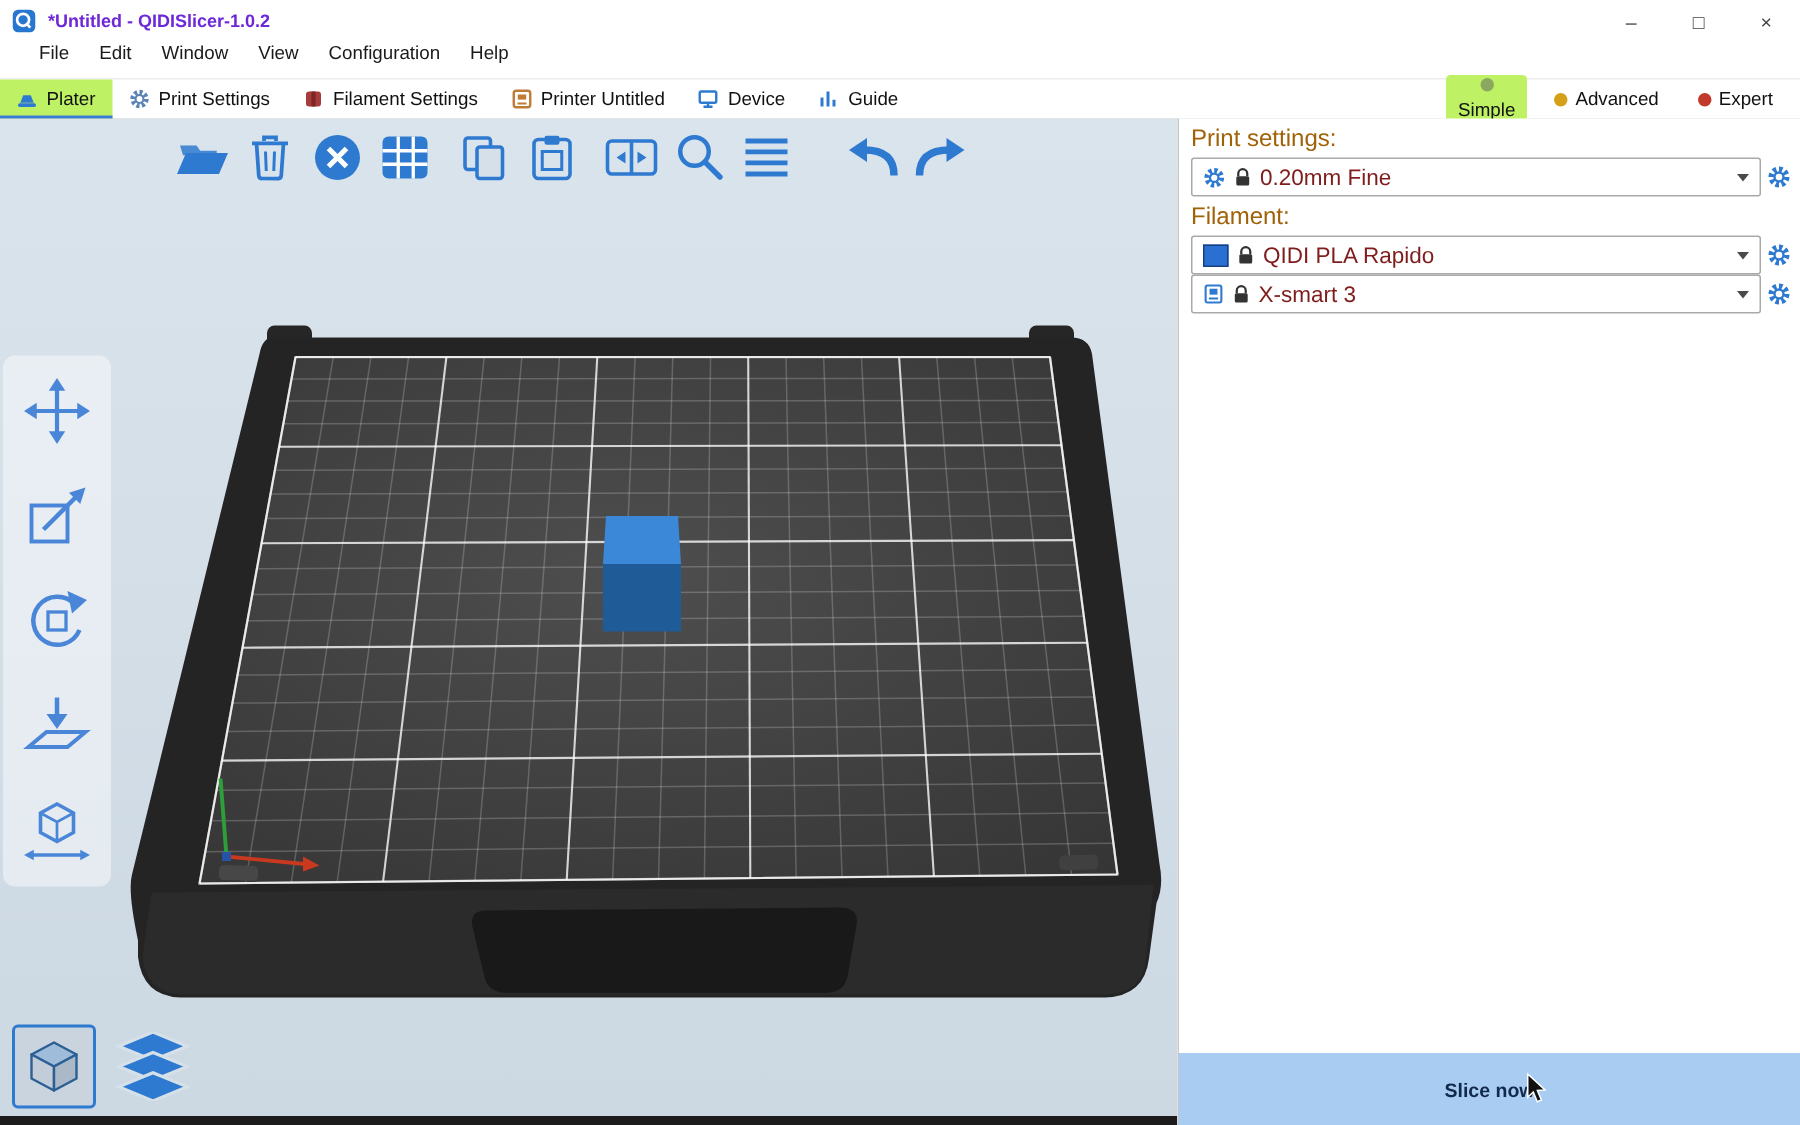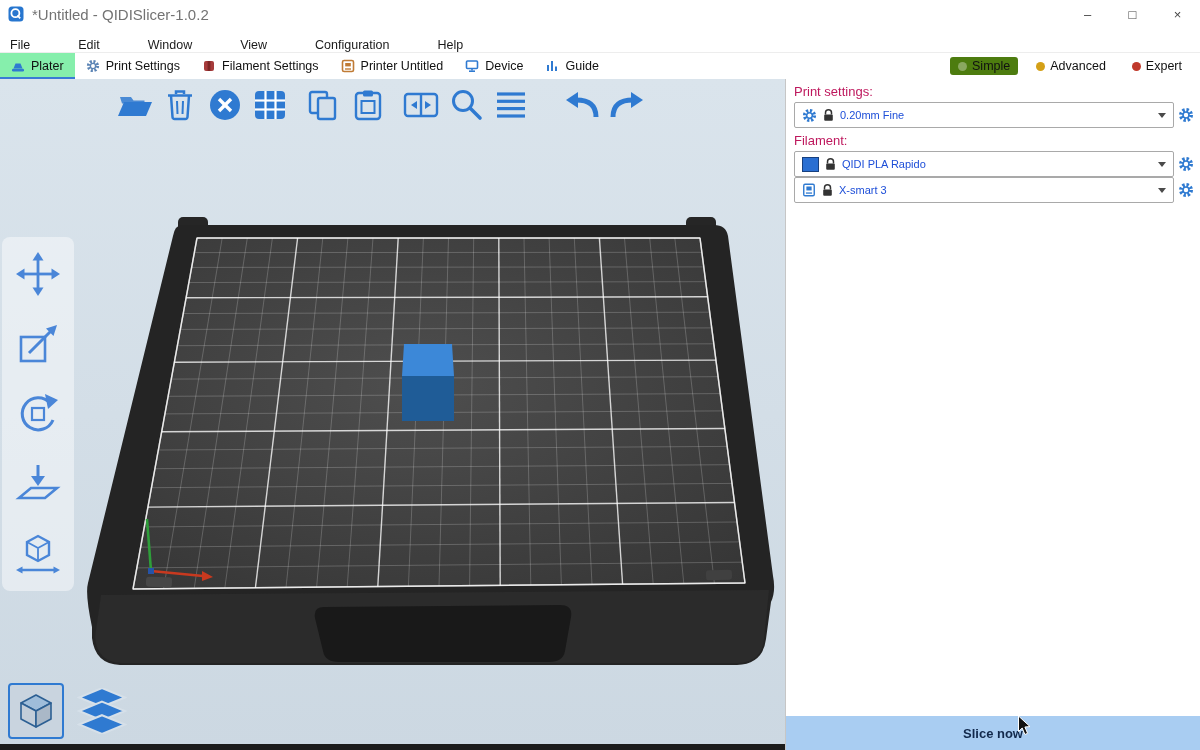--- a/index.html
+++ b/index.html
@@ -3,65 +3,65 @@
 <meta charset="utf-8">
 <style>
   html,body{margin:0;padding:0;}
   body{
     width:1200px;height:750px;position:relative;overflow:hidden;
     font-family:"Liberation Sans",sans-serif;background:#ffffff;
     box-shadow:inset 0 0 0 1px #b8b8b8;
   }
   
   .titlebar{height:28px;display:flex;align-items:center;padding-left:8px;background:#ffffff;}
-  .titlebar .title{font-size:15px;color:#737373;margin-left:8px;flex:1;}
+  .titlebar .title{font-size:12px;color:#6d28d9;margin-left:8px;flex:1;font-weight:bold;}
   .wctl{width:45px;height:28px;display:flex;align-items:center;justify-content:center;
         font-size:13px;color:#444;}
   
-  .menubar{height:24px;display:flex;align-items:flex-end;padding-left:0;background:#fff;gap:28px;}
+  .menubar{height:24px;display:flex;align-items:flex-start;padding-left:16px;background:#fff;}
   .menu-item{padding:0 10px;font-size:12.5px;color:#1a1a1a;}
   
   .tabbar{height:26px;display:flex;align-items:stretch;background:#fff;
           border-top:1px solid #ededed;border-bottom:1px solid #c9c9c9;}
   .tab{display:flex;align-items:center;gap:6px;padding:0 11px;font-size:12.5px;color:#111;}
-  .tab.active{background:#86efac;box-shadow:inset 0 -2px 0 #3a7bd5;}
+  .tab.active{background:#bef264;box-shadow:inset 0 -2px 0 #3a7bd5;}
   .modes{margin-left:auto;display:flex;align-items:center;gap:10px;padding-right:10px;}
   .mode{display:flex;align-items:center;gap:5px;font-size:12.5px;color:#111;padding:2px 8px;border-radius:3px;}
-  .mode.active{background:#4d7c0f;}
+  .mode.active{background:#bef264;flex-direction:column;}
   .dot{width:9px;height:9px;border-radius:50%;}
   .dot.simple{background:#8aa860;}
   .dot.advanced{background:#d4a017;}
   .dot.expert{background:#c0392b;}
   
   .viewport{position:absolute;left:0;top:79px;width:785px;height:671px;overflow:hidden;}
   .viewport svg.scene{position:absolute;left:0;top:0;}
   .toptb{position:absolute;left:112px;top:4px;display:flex;align-items:center;}
   .tbtn{width:45px;height:44px;display:flex;align-items:center;justify-content:center;}
   .gapA{margin-left:8px;} .gapB{margin-left:26px;}
   .ltb{position:absolute;left:2px;top:158px;width:72px;background:rgba(255,255,255,0.45);
        border-radius:8px;display:flex;flex-direction:column;align-items:center;padding:12px 0;gap:20px;}
   .lbtn{width:52px;height:50px;display:flex;align-items:center;justify-content:center;}
   .vbtns{position:absolute;left:8px;top:604px;display:flex;gap:10px;align-items:center;}
   .vbtn{width:56px;height:56px;display:flex;align-items:center;justify-content:center;border-radius:4px;}
   .vbtn.active{border:2px solid #2f7ad1;background:#c9d4df;width:52px;height:52px;}
   
   .sidebar{position:absolute;left:785px;top:79px;right:0;bottom:0;background:#fff;
            border-left:1px solid #c6c6c6;display:flex;flex-direction:column;}
-  .sb-label{margin:5px 8px 3px 8px;font-size:13px;color:#be185d;}
+  .sb-label{margin:5px 8px 3px 8px;font-size:16px;color:#a16207;}
   .sb-row{display:flex;align-items:center;margin:0 2px 0 8px;}
   .combo{flex:1;height:24px;border:1px solid #a9a9a9;border-radius:2px;background:#fff;
-         display:flex;align-items:center;gap:6px;padding:0 7px;font-size:11px;color:#1d4ed8;min-width:0;}
+         display:flex;align-items:center;gap:6px;padding:0 7px;font-size:15px;color:#7f1d1d;min-width:0;}
   .combo .ctext{white-space:nowrap;overflow:hidden;}
   .chevron{margin-left:auto;width:0;height:0;border-left:4px solid transparent;
            border-right:4px solid transparent;border-top:5px solid #4a4a4a;}
   .gearbtn{width:24px;height:24px;display:flex;align-items:center;justify-content:center;}
   .srow2{display:flex;align-items:center;margin:9px 26px 0 8px;gap:6px;font-size:12.5px;color:#111;}
   .combo.small{flex:0 0 auto;}
   .checkbox{width:13px;height:13px;border:1px solid #707070;background:#fff;border-radius:1px;}
-  .slice-btn{margin-top:auto;height:34px;background:#a9cdf2;display:flex;align-items:center;
+  .slice-btn{margin-top:auto;height:48px;background:#a9cdf2;display:flex;align-items:center;
              justify-content:center;font-size:13px;font-weight:bold;color:#12294c;}
   .cursor{position:absolute;left:231px;top:636px;pointer-events:none;z-index:6;}
   .swatch{width:15px;height:13px;border:1px solid #17407f;background:#2a6fd2;flex:0 0 auto;}
 </style>
 </head>
 <body>
 
 <div class="titlebar">
   <svg width="16" height="16" viewBox="0 0 16 16">
     <rect x="0.5" y="0.5" width="15" height="15" rx="3.5" fill="#2776cf"></rect>

